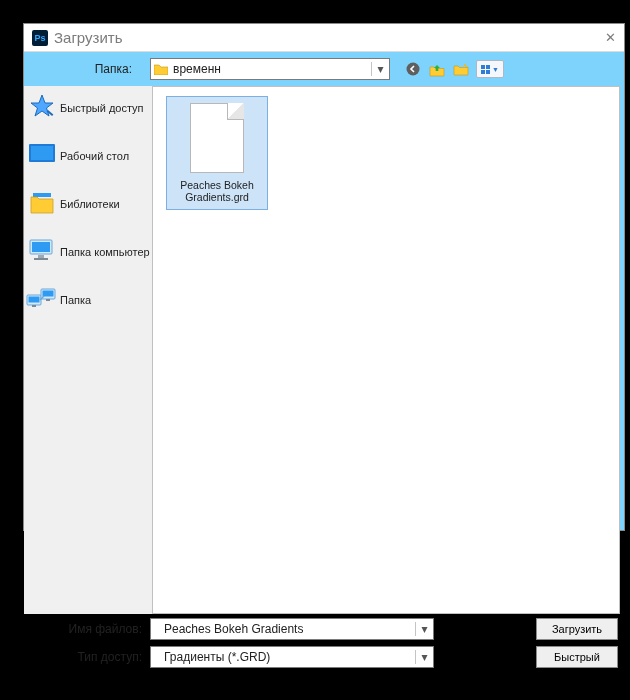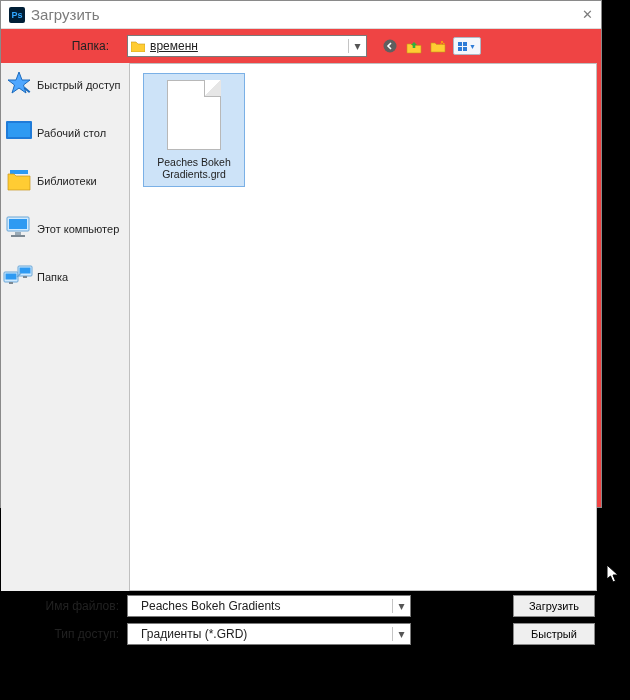--- a/index.html
+++ b/index.html
@@ -1,26 +1,26 @@
 <!DOCTYPE html>
 <html><head>
 <meta charset="utf-8">
 <style>
   * { box-sizing: border-box; margin: 0; padding: 0; }
   body { font-family: "Segoe UI", Tahoma, sans-serif; font-size: 12px; background: #000; width: 630px; height: 700px; overflow: hidden; }
-  .window { position: relative; margin: 0; width: 602px; height: 508px; background: #ef4444; border: 1px solid #8a8a8a; }
+  .window { position: relative; margin: 23px; width: 602px; height: 508px; background: #7dd3fc; border: 1px solid #8a8a8a; }
   .titlebar { display: flex; align-items: center; height: 28px; background: #fff; padding: 0 8px; border-bottom: 1px solid #dcdcdc; }
   .titlebar .ps-icon { width: 16px; height: 16px; background: #001e36; color: #31a8ff; font-size: 9px; font-weight: bold; display: flex; align-items: center; justify-content: center; border-radius: 2px; margin-right: 6px; }
   .titlebar .title { flex: 1; color: #7b7b7b; font-size: 15px; }
   .titlebar .close { width: 30px; text-align: right; color: #7b7b7b; font-size: 13px; cursor: pointer; }
   .topbar { display: flex; align-items: center; height: 34px; padding: 0 6px; }
   .topbar .folder-label { width: 120px; text-align: right; padding-right: 18px; color: #222; }
   .folder-combo { display: flex; align-items: center; width: 240px; height: 22px; border: 1px solid #7a7a7a; background: #fff; }
   .folder-combo .folder-mini { width: 20px; display: flex; justify-content: center; }
-  .folder-combo .folder-name { flex: 1; padding-left: 2px; font-size: 12px; color: #222; text-decoration: underline; }
+  .folder-combo .folder-name { flex: 1; padding-left: 2px; font-size: 12px; color: #222; }
   .folder-combo .dd { width: 18px; text-align: center; border-left: 1px solid #c4c4c4; color: #555; cursor: pointer; }
   .tool-row { display: flex; align-items: center; gap: 6px; margin-left: 14px; }
   .tbtn { width: 18px; height: 18px; display: flex; align-items: center; justify-content: center; cursor: pointer; }
   .tbtn.views { width: 28px; border: 1px solid #aeb7c4; border-radius: 2px; background: #f4f7fb; }
   .tbtn.views .grid { display: grid; grid-template-columns: 4px 4px; grid-template-rows: 4px 4px; gap: 1px; }
   .tbtn.views .grid span { background: #2e7cd6; }
   .tbtn.views .dd { font-size: 7px; color: #2e7cd6; margin-left: 2px; }
   .body-row { display: flex; height: 528px; }
   .sidebar { width: 128px; background: #f0f0f0; padding-top: 6px; }
   .sb-item { display: flex; align-items: center; margin-bottom: 16px; cursor: pointer; }
@@ -129,21 +129,21 @@
       </div>
       <div class="sb-item">
         <div class="icon">
           <svg width="32" height="26">
               <rect x="4" y="3" width="22" height="14" rx="1" fill="#cfeaff" stroke="#6aa6d6"></rect>
               <rect x="6" y="5" width="18" height="10" fill="#2e9af2"></rect>
               <rect x="12" y="18" width="6" height="3" fill="#9aaab6"></rect>
               <rect x="8" y="21" width="14" height="2" fill="#7c8892"></rect>
             </svg>
         </div>
-        <div class="lbl">Этот компьютер</div>
+        <div class="lbl">Папка компьютер</div>
       </div>
       <div class="sb-item">
         <div class="icon">
           <svg width="34" height="26">
               <rect x="2" y="10" width="14" height="10" rx="1" fill="#cfeaff" stroke="#6aa6d6"></rect>
               <rect x="3.5" y="11.5" width="11" height="6" fill="#2e9af2"></rect>
               <rect x="16" y="4" width="14" height="10" rx="1" fill="#cfeaff" stroke="#6aa6d6"></rect>
               <rect x="17.5" y="5.5" width="11" height="6" fill="#2e9af2"></rect>
               <rect x="7" y="20" width="4" height="2" fill="#7c8892"></rect>
               <rect x="21" y="14" width="4" height="2" fill="#7c8892"></rect>

